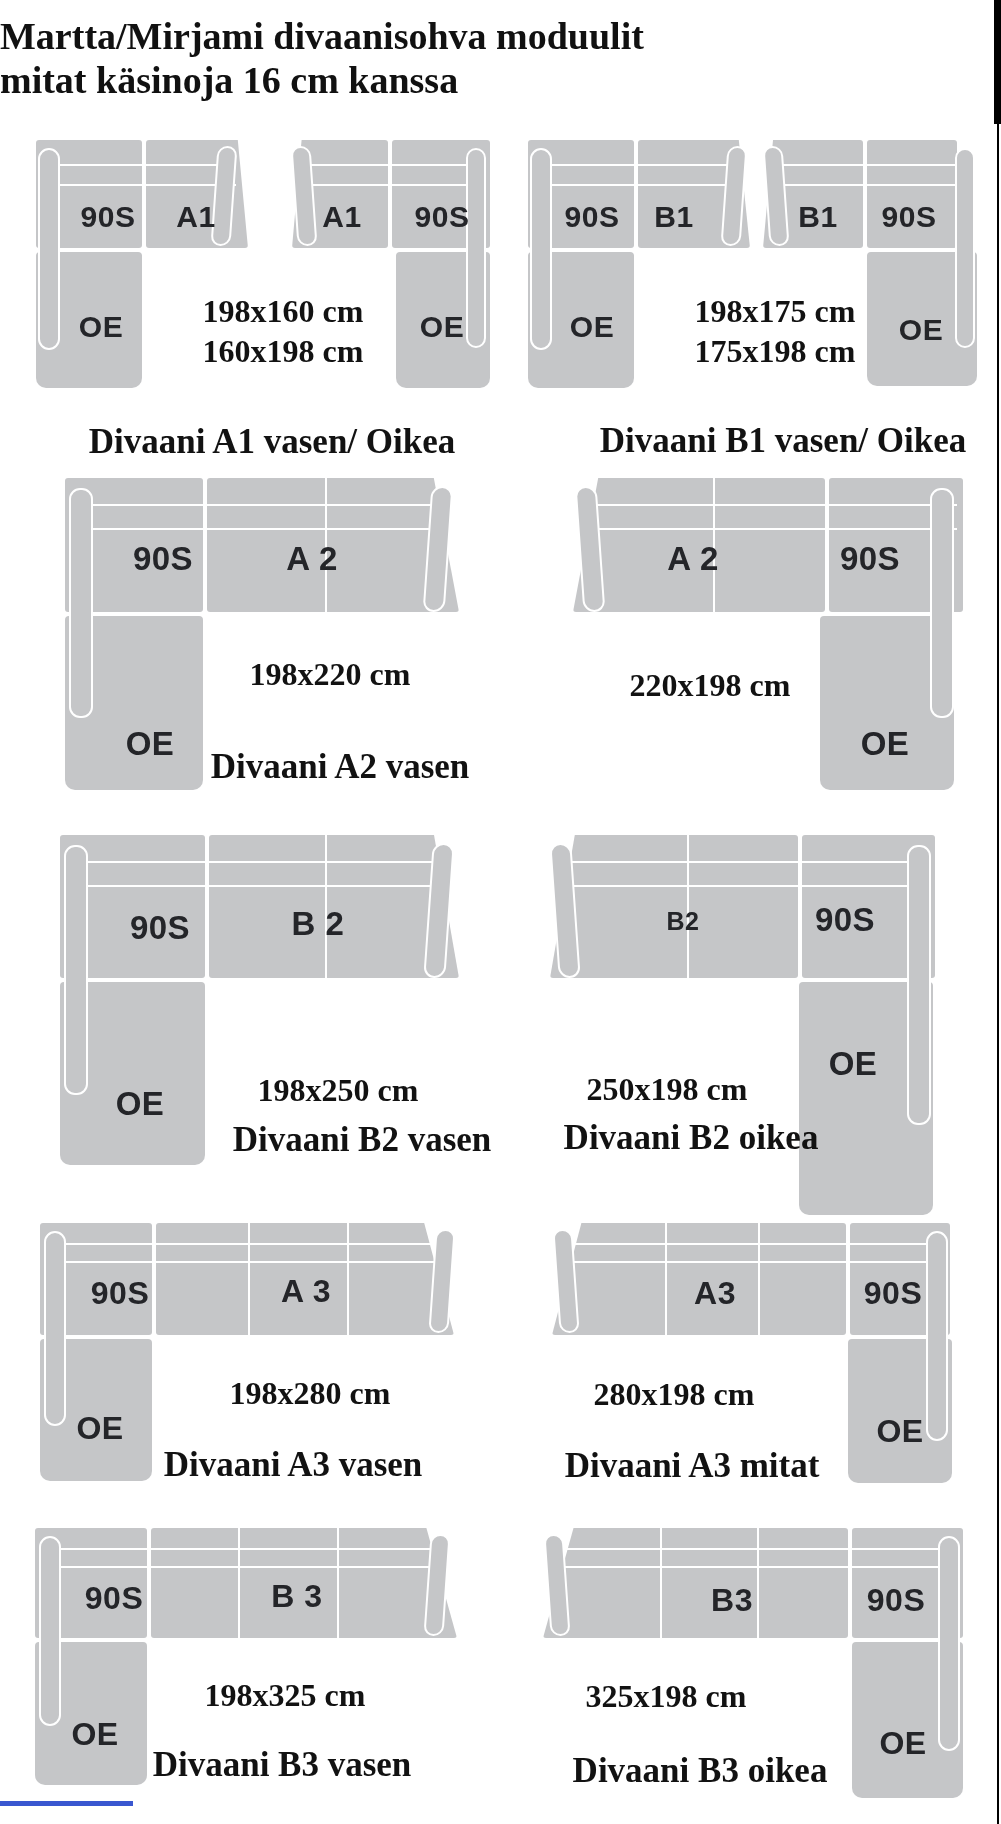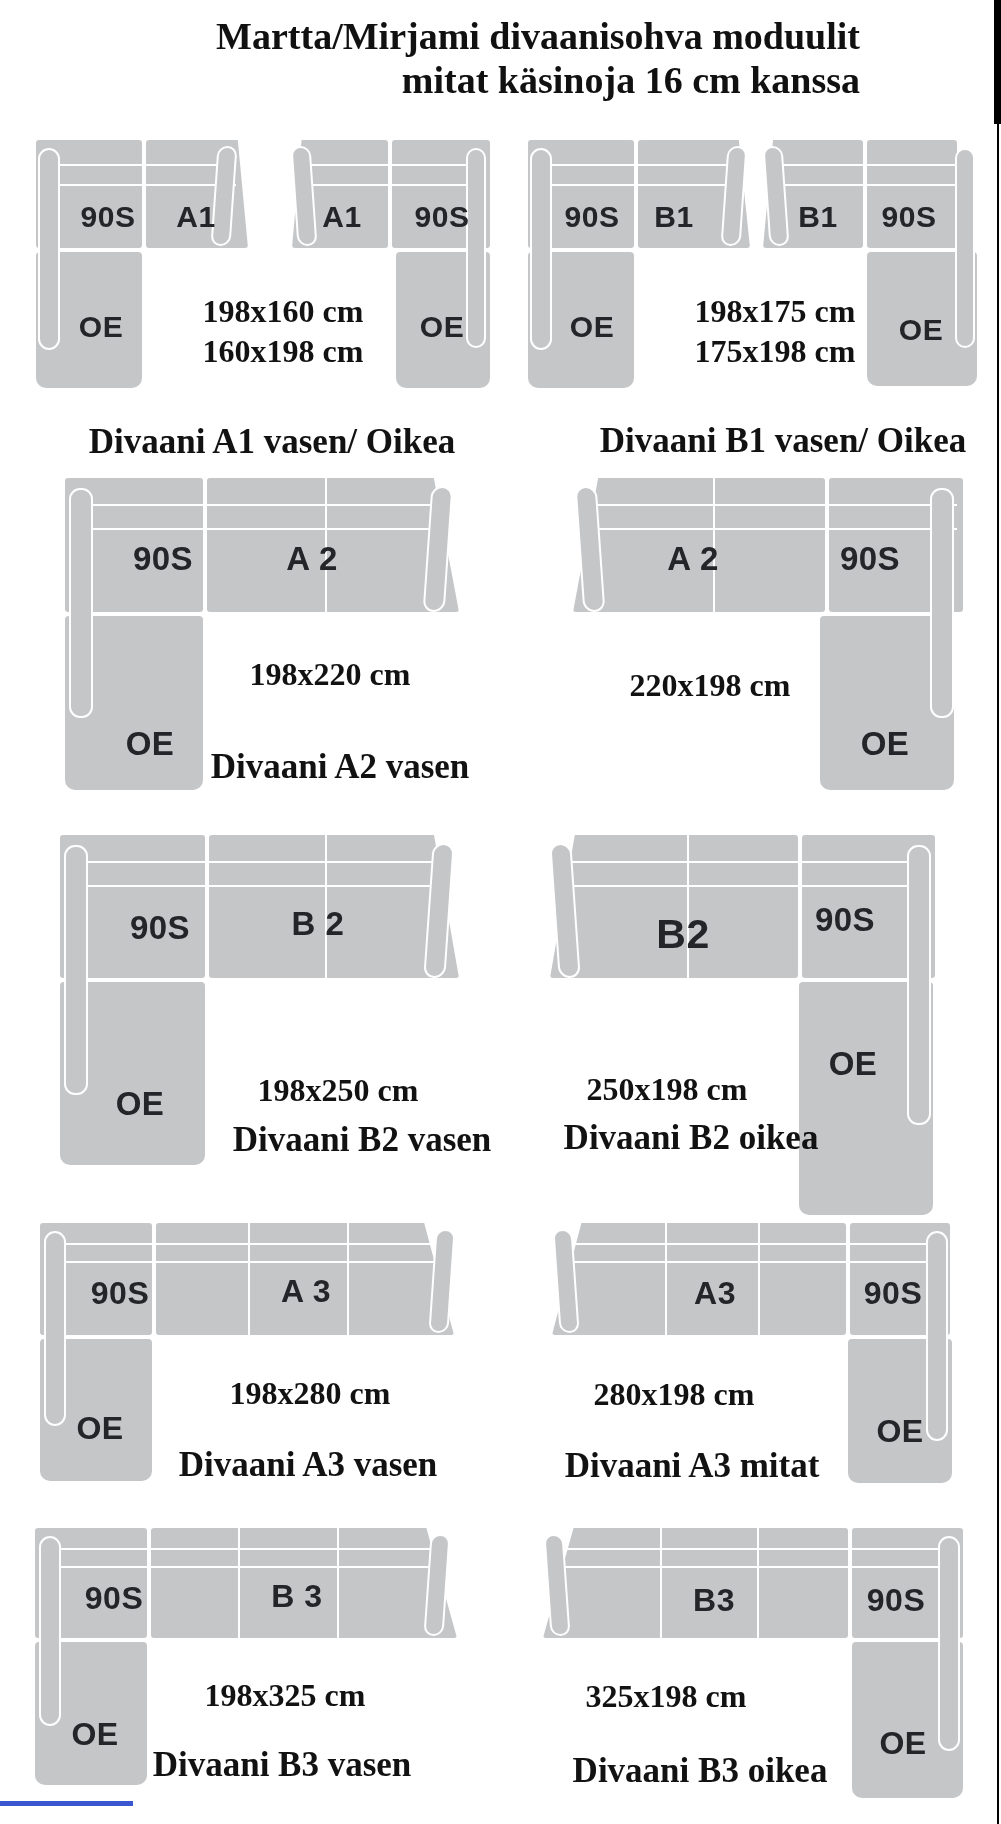--- a/index.html
+++ b/index.html
@@ -16,21 +16,21 @@
   .slant-r { clip-path: polygon(0 0, 90% 0, 100% 100%, 0 100%); }
   .slant-l { clip-path: polygon(10% 0, 100% 0, 100% 100%, 0 100%); }
   .skew-r { transform: skewX(-4deg); }
   .skew-l { transform: skewX(4deg); }
   .lab { font:700 30px/1 "Liberation Sans", sans-serif; color:#242529;
          transform:translate(-50%,-50%); white-space:nowrap; letter-spacing:.5px; }
   .dim { font:700 32px/1 "Liberation Serif", serif; color:#121212;
          transform:translate(-50%,-50%); white-space:nowrap; }
   .cap { font:700 35px/1 "Liberation Serif", serif; color:#121212;
          transform:translate(-50%,-50%); white-space:nowrap; }
-  .title { left:0; top:14px; width:860px; text-align:right;
+  .title { left:0; top:14px; width:860px; text-align:left;
            font:700 38px/1.16 "Liberation Serif", serif; color:#111; }
 </style>
 </head>
 <body>
 
 <div id="canvas">
 
   <div class="abs title">
     <div>Martta/Mirjami divaanisohva moduulit</div>
     <div>mitat käsinoja 16 cm kanssa</div>
@@ -143,21 +143,21 @@
 
   <div class="sofa" style="left:550px;top:835px;width:412px;height:380px">
     <div class="blk slant-l" style="left:0;top:0;width:248px;height:143px"></div>
     <div class="blk" style="left:252px;top:0;width:133px;height:143px"></div>
     <div class="oe" style="left:249px;top:147px;width:134px;height:233px"></div>
     <div class="hl" style="left:18px;top:26px;width:362px"></div>
     <div class="hl" style="left:18px;top:50px;width:362px"></div>
     <div class="vl" style="left:137px;top:0;height:143px"></div>
     <div class="arm skew-l" style="left:4px;top:8px;width:22px;height:135px"></div>
     <div class="arm" style="left:357px;top:10px;width:24px;height:280px"></div>
-    <div class="lab" style="left:133px;top:99px;font-size:41px">B2</div>
+    <div class="lab" style="left:133px;top:86px;font-size:25px">B2</div>
     <div class="lab" style="left:295px;top:84px;font-size:33px">90S</div>
     <div class="lab" style="left:303px;top:228px;font-size:33px">OE</div>
   </div>
 
   <div class="dim" style="left:338px;top:1090px">198x250 cm</div>
   <div class="dim" style="left:667px;top:1089px">250x198 cm</div>
   <div class="cap" style="left:362px;top:1139px">Divaani B2 vasen</div>
   <div class="cap" style="left:691px;top:1137px">Divaani B2 oikea</div>
 
   <div class="sofa" style="left:40px;top:1223px;width:425px;height:262px">
@@ -185,21 +185,21 @@
     <div class="vl" style="left:206px;top:0;height:112px"></div>
     <div class="arm skew-l" style="left:4px;top:6px;width:20px;height:104px"></div>
     <div class="arm" style="left:374px;top:8px;width:22px;height:210px"></div>
     <div class="lab" style="left:163px;top:70px;font-size:32px">A3</div>
     <div class="lab" style="left:341px;top:70px;font-size:32px">90S</div>
     <div class="lab" style="left:348px;top:208px;font-size:32px">OE</div>
   </div>
 
   <div class="dim" style="left:310px;top:1393px">198x280 cm</div>
   <div class="dim" style="left:674px;top:1394px">280x198 cm</div>
-  <div class="cap" style="left:308px;top:1464px">Divaani A3 vasen</div>
+  <div class="cap" style="left:293px;top:1464px">Divaani A3 vasen</div>
   <div class="cap" style="left:692px;top:1465px">Divaani A3 mitat</div>
 
   <div class="sofa" style="left:35px;top:1528px;width:422px;height:270px">
     <div class="blk" style="left:0;top:0;width:112px;height:110px"></div>
     <div class="blk slant-r" style="left:116px;top:0;width:306px;height:110px"></div>
     <div class="oe" style="left:0;top:114px;width:112px;height:143px"></div>
     <div class="hl" style="left:6px;top:20px;width:404px"></div>
     <div class="hl" style="left:6px;top:38px;width:404px"></div>
     <div class="vl" style="left:203px;top:0;height:110px"></div>
     <div class="vl" style="left:302px;top:0;height:110px"></div>
@@ -213,21 +213,21 @@
   <div class="sofa" style="left:543px;top:1528px;width:420px;height:270px">
     <div class="blk slant-l" style="left:0;top:0;width:305px;height:110px"></div>
     <div class="blk" style="left:309px;top:0;width:111px;height:110px"></div>
     <div class="oe" style="left:309px;top:114px;width:111px;height:156px"></div>
     <div class="hl" style="left:16px;top:20px;width:398px"></div>
     <div class="hl" style="left:16px;top:38px;width:398px"></div>
     <div class="vl" style="left:117px;top:0;height:110px"></div>
     <div class="vl" style="left:214px;top:0;height:110px"></div>
     <div class="arm skew-l" style="left:4px;top:6px;width:20px;height:102px"></div>
     <div class="arm" style="left:395px;top:8px;width:22px;height:215px"></div>
-    <div class="lab" style="left:171px;top:72px;font-size:32px">B3</div>
+    <div class="lab" style="left:189px;top:72px;font-size:32px">B3</div>
     <div class="lab" style="left:353px;top:72px;font-size:32px">90S</div>
     <div class="lab" style="left:360px;top:215px;font-size:32px">OE</div>
   </div>
 
   <div class="dim" style="left:285px;top:1695px">198x325 cm</div>
   <div class="dim" style="left:666px;top:1696px">325x198 cm</div>
   <div class="cap" style="left:282px;top:1764px">Divaani B3 vasen</div>
   <div class="cap" style="left:700px;top:1770px">Divaani B3 oikea</div>
 
   <div class="abs" style="left:997px;top:0;width:2px;height:1824px;background:#000"></div>

